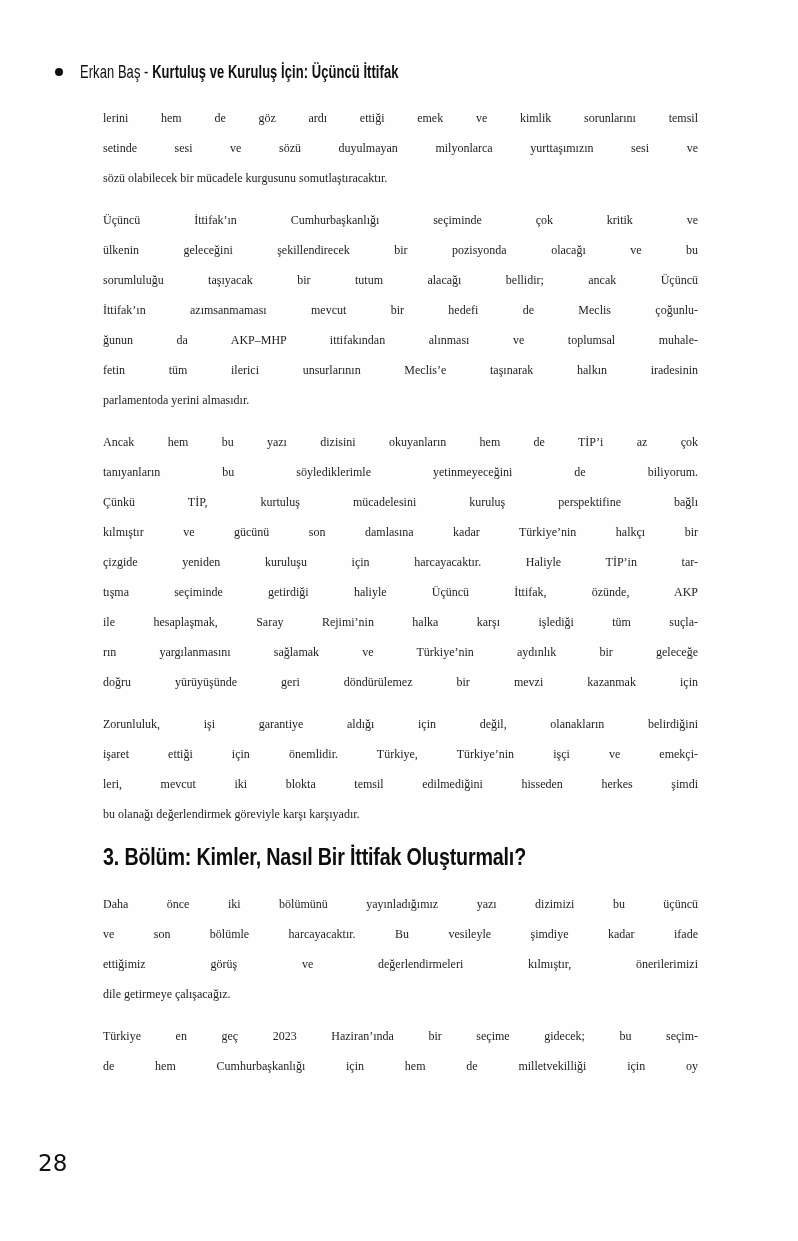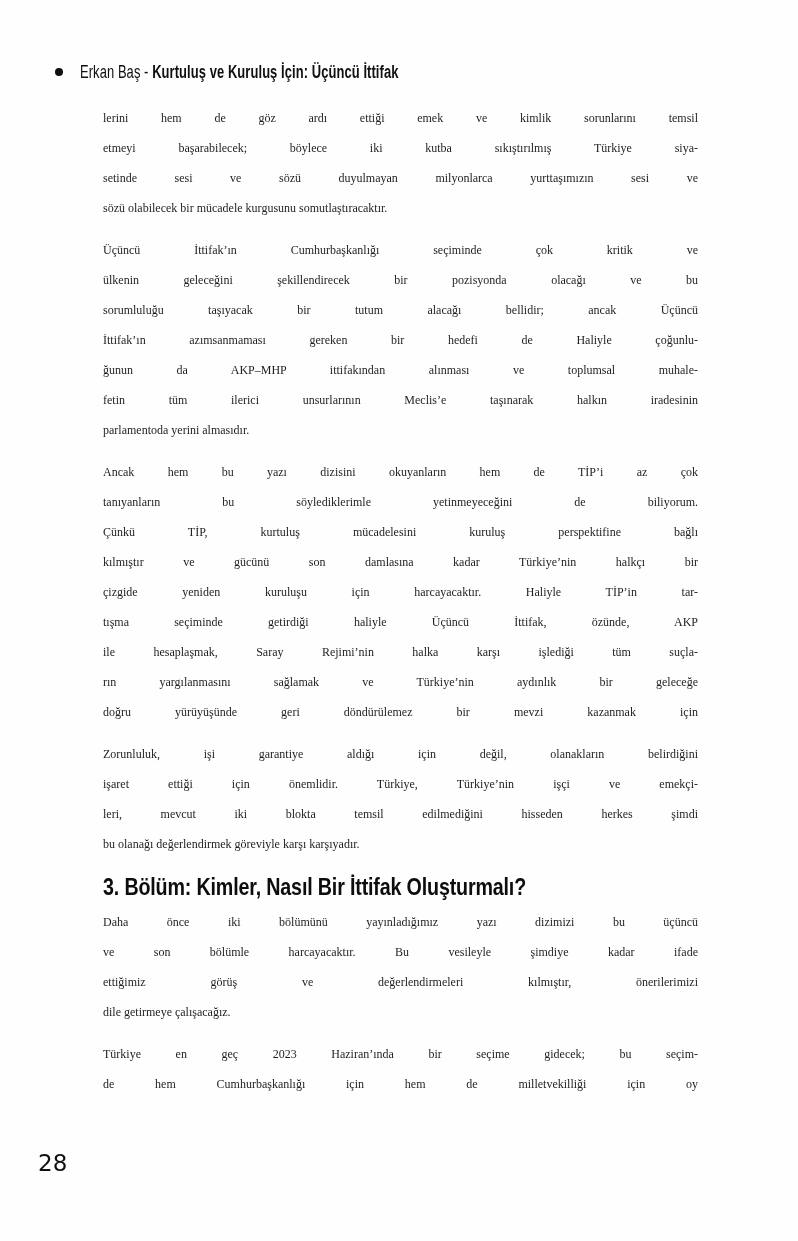--- a/index.html
+++ b/index.html
@@ -58,21 +58,21 @@
     line-height: 30px;
     white-space: nowrap;
     text-align: justify;
     text-align-last: justify;
     text-justify: inter-word;
   }
   .line.last {
     text-align-last: left;
   }
   .section-heading {
-    margin: 0 0 4px 0;
+    margin: 0 0 16px 0;
     height: 32px;
     line-height: 32px;
     font-family: "Liberation Sans", sans-serif;
     font-size: 24px;
     font-weight: 700;
     color: #0d0d0d;
     white-space: nowrap;
   }
   .section-heading .squeeze {
     display: inline-block;
@@ -97,29 +97,28 @@
 <div class="page">
 
   <div class="running-header">
     <span class="bullet"></span>
     <span class="header-text"><span class="header-author">Erkan Baş - </span><span class="header-title">Kurtuluş ve Kuruluş İçin: Üçüncü İttifak</span></span>
   </div>
 
   <div class="text-body">
       <div class="para">
         <div class="line">lerini hem de göz ardı ettiği emek ve kimlik sorunlarını temsil</div>
-        <div class="line">etmeyi başarabilecek; böylece iki kutba sıkıştırılmış Türkiye siya-</div>
         <div class="line">setinde sesi ve sözü duyulmayan milyonlarca yurttaşımızın sesi ve</div>
         <div class="line last">sözü olabilecek bir mücadele kurgusunu somutlaştıracaktır.</div>
       </div>
       <div class="para">
         <div class="line">Üçüncü İttifak’ın Cumhurbaşkanlığı seçiminde çok kritik ve</div>
         <div class="line">ülkenin geleceğini şekillendirecek bir pozisyonda olacağı ve bu</div>
         <div class="line">sorumluluğu taşıyacak bir tutum alacağı bellidir; ancak Üçüncü</div>
-        <div class="line">İttifak’ın azımsanmaması gereken bir hedefi de Haliyle çoğunlu-</div>
+        <div class="line">İttifak’ın azımsanmaması mevcut bir hedefi de Meclis çoğunlu-</div>
         <div class="line">ğunun da AKP–MHP ittifakından alınması ve toplumsal muhale-</div>
         <div class="line">fetin tüm ilerici unsurlarının Meclis’e taşınarak halkın iradesinin</div>
         <div class="line last">parlamentoda yerini almasıdır.</div>
       </div>
       <div class="para">
         <div class="line">Ancak hem bu yazı dizisini okuyanların hem de TİP’i az çok</div>
         <div class="line">tanıyanların bu söylediklerimle yetinmeyeceğini de biliyorum.</div>
         <div class="line">Çünkü TİP, kurtuluş mücadelesini kuruluş perspektifine bağlı</div>
         <div class="line">kılmıştır ve gücünü son damlasına kadar Türkiye’nin halkçı bir</div>
         <div class="line">çizgide yeniden kuruluşu için harcayacaktır. Haliyle TİP’in tar-</div>

